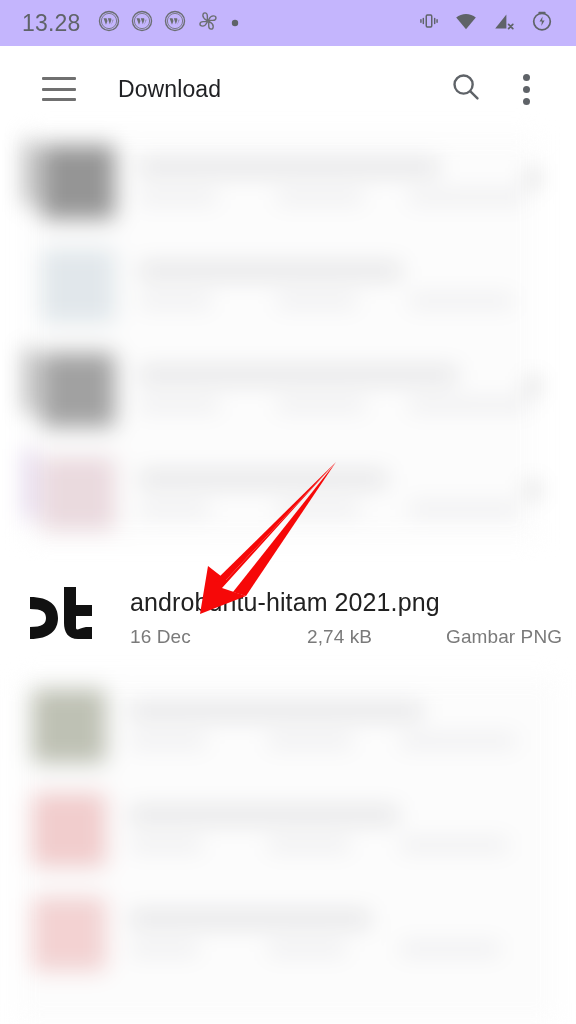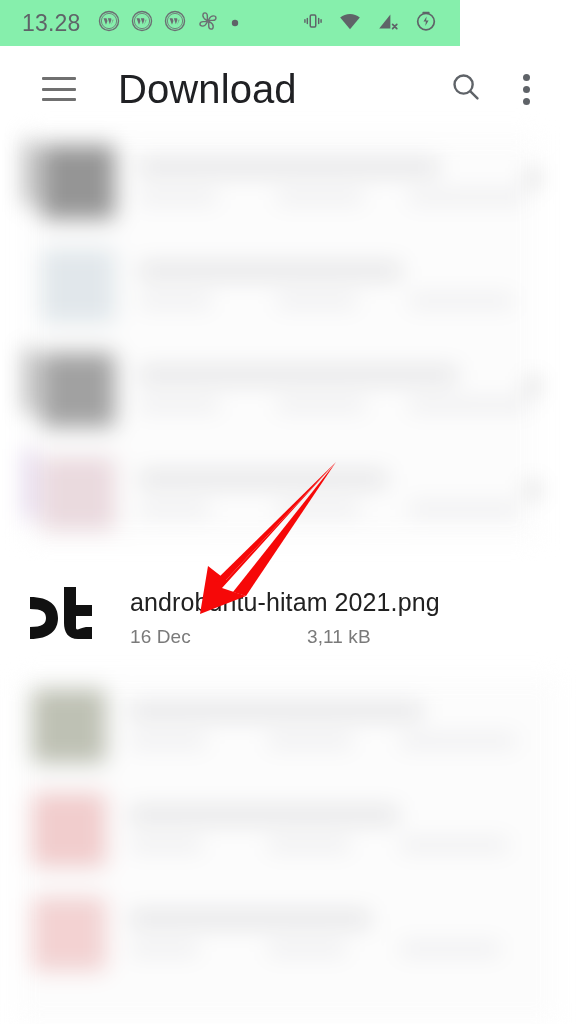--- a/index.html
+++ b/index.html
@@ -19,27 +19,27 @@
     width: 576px;
     height: 1024px;
     background: #ffffff;
     overflow: hidden;
   }
 
   
   .status-bar {
     position: absolute;
     top: 0; left: 0;
-    width: 460px;
+    width: 576px;
     height: 46px;
     display: flex;
     align-items: center;
     padding: 0 22px;
     box-sizing: border-box;
-    background: #86efac;
+    background: #c4b5fd;
   }
   .status-left {
     display: flex;
     align-items: center;
     gap: 11px;
   }
   .status-clock {
     font-size: 23px;
     color: #5f6368;
     letter-spacing: 0.2px;
@@ -78,21 +78,21 @@
   }
   .hamburger span {
     display: block;
     width: 34px;
     height: 3px;
     background: #707070;
     border-radius: 1px;
   }
   .app-title {
     margin-left: 42px;
-    font-size: 40px;
+    font-size: 23px;
     color: #202124;
     letter-spacing: 0.1px;
     font-family: "Liberation Sans", sans-serif;
   }
   .app-actions {
     margin-left: auto;
     display: flex;
     align-items: center;
     gap: 40px;
     padding-right: 22px;
@@ -378,21 +378,22 @@
     <div class="file-thumb">
       <svg width="86" height="86" viewBox="0 0 86 86">
         <path d="M10 22 C30 22 38 31 38 43 C38 55 30 64 10 64 L10 52 C22 52 26 49 26 43 C26 37 22 34 10 34 Z" fill="#111111"></path>
         <path d="M44 12 L56 12 L56 30 L72 30 L72 41 L56 41 L56 52 C56 57 59 53 66 52 L72 52 L72 64 L58 64 C48 64 44 57 44 48 Z" fill="#111111"></path>
       </svg>
     </div>
     <div class="file-info">
       <div class="file-name">androbuntu-hitam 2021.png</div>
       <div class="file-meta">
         <span class="meta-date">16 Dec</span>
-        <span class="meta-size">3,11 kB</span>
+        <span class="meta-size">2,74 kB</span>
+        <span class="meta-type">Gambar PNG</span>
       </div>
     </div>
   </div>
 
   <div class="blur-block blur-bottom">
     <div class="brow" style="top:0px;">
       <div class="bthumb" style="background:#b9bcae;"></div>
       <div class="btitle" style="width:292px;"></div>
       <div class="bmeta" style="left:112px;width:76px;"></div>
       <div class="bmeta" style="left:250px;width:84px;"></div>

